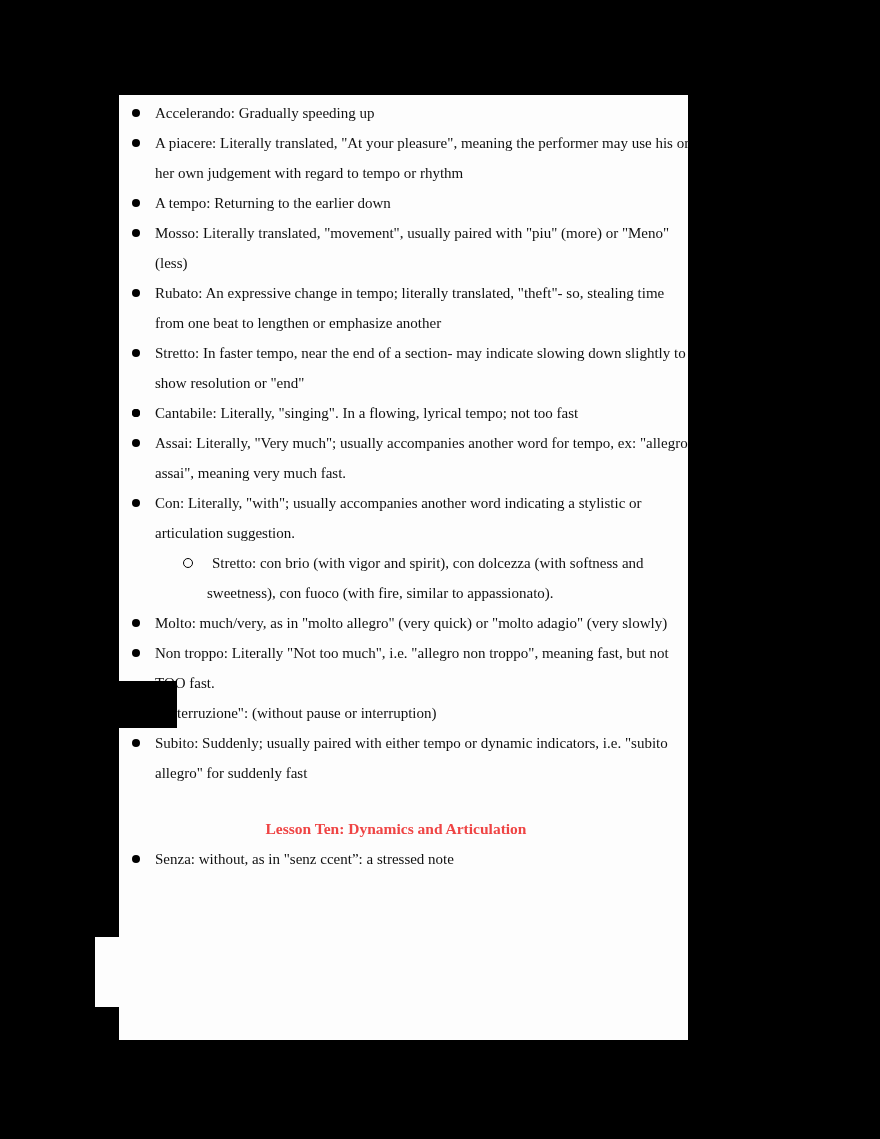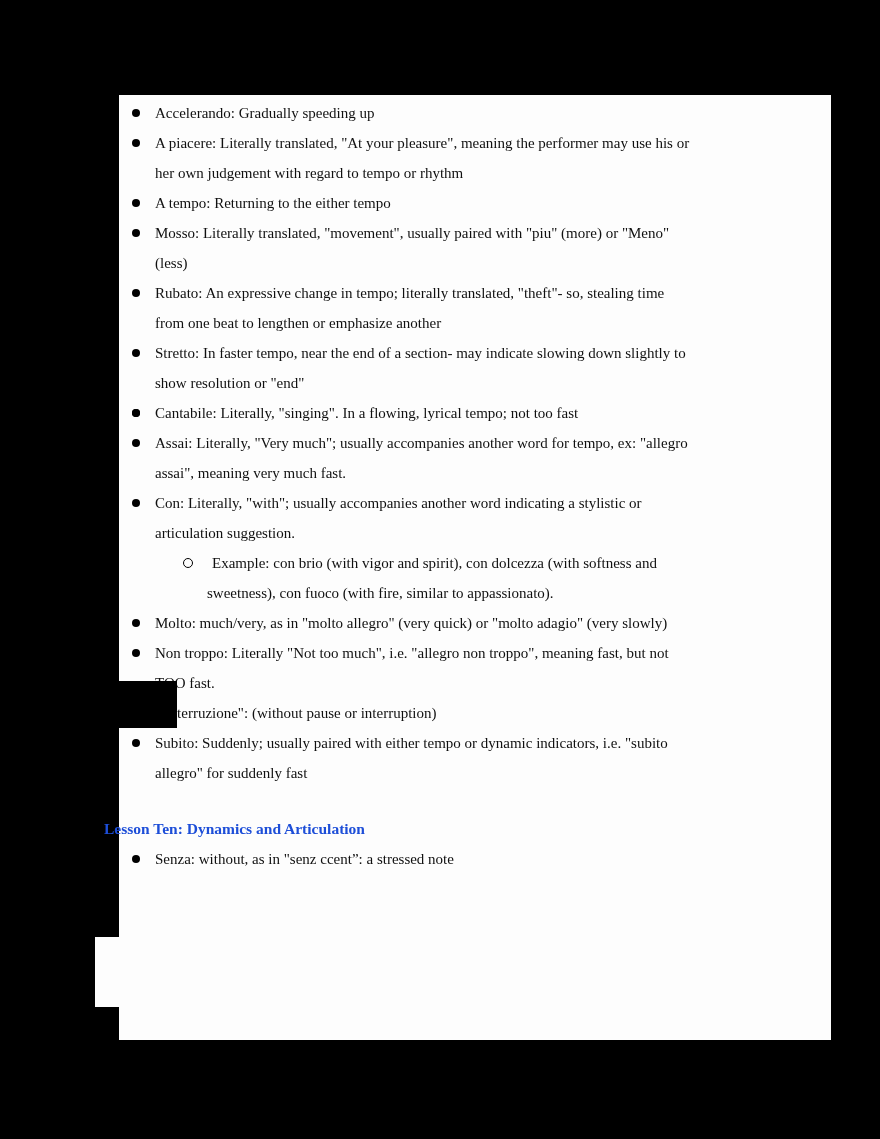--- a/index.html
+++ b/index.html
@@ -12,21 +12,21 @@
     width: 880px;
     height: 1139px;
     background: #000000;
     overflow: hidden;
     font-family: "Liberation Serif", "DejaVu Serif", serif;
   }
   .page {
     position: absolute;
     left: 119px;
     top: 95px;
-    width: 712px;
+    width: 569px;
     height: 945px;
     background: #fdfdfd;
     box-sizing: border-box;
     padding-top: 3px;
     z-index: 1;
   }
   
   .heading-extension {
     position: absolute;
     left: 95px;
@@ -83,47 +83,48 @@
     background: transparent;
   }
   .spacer {
     height: 26px;
   }
   .row.heading {
     margin-left: -15px;
     padding-left: 0;
     font-weight: bold;
     font-size: 15.5px;
-    color: #1d4ed8;
+    color: #ef4444;
+    text-align: center;
   }
 </style>
 </head>
 <body>
 
 <div class="canvas">
   <div class="heading-extension"></div>
   <div class="page">
     <div class="content">
         <div class="row bullet"><span class="dot"></span><span class="txt">Accelerando: Gradually speeding up</span></div>
         <div class="row bullet"><span class="dot"></span><span class="txt">A piacere: Literally translated, "At your pleasure", meaning the performer may use his or
 her own judgement with regard to tempo or rhythm</span></div>
-        <div class="row bullet"><span class="dot"></span><span class="txt">A tempo: Returning to the either tempo</span></div>
+        <div class="row bullet"><span class="dot"></span><span class="txt">A tempo: Returning to the earlier down</span></div>
         <div class="row bullet"><span class="dot"></span><span class="txt">Mosso: Literally translated, "movement", usually paired with "piu" (more) or "Meno"
 (less)</span></div>
         <div class="row bullet"><span class="dot"></span><span class="txt">Rubato: An expressive change in tempo; literally translated, "theft"- so, stealing time
 from one beat to lengthen or emphasize another</span></div>
         <div class="row bullet"><span class="dot"></span><span class="txt">Stretto: In faster tempo, near the end of a section- may indicate slowing down slightly to
 show resolution or "end"</span></div>
         <div class="row bullet"><span class="dot"></span></div>
         <div class="row bullet"><span class="dot"></span><span class="txt">Cantabile: Literally, "singing". In a flowing, lyrical tempo; not too fast</span></div>
         <div class="row bullet"><span class="dot"></span><span class="txt">Assai: Literally, "Very much"; usually accompanies another word for tempo, ex: "allegro
 assai", meaning very much fast.</span></div>
         <div class="row bullet"><span class="dot"></span><span class="txt">Con: Literally, "with"; usually accompanies another word indicating a stylistic or
 articulation suggestion.</span></div>
-        <div class="row sub"><span class="circle"></span><span class="txt">Example: con brio (with vigor and spirit), con dolcezza (with softness and
+        <div class="row sub"><span class="circle"></span><span class="txt">Stretto: con brio (with vigor and spirit), con dolcezza (with softness and
 sweetness), con fuoco (with fire, similar to appassionato).</span></div>
         <div class="row bullet"><span class="dot"></span><span class="txt">Molto: much/very, as in "molto allegro" (very quick) or "molto adagio" (very slowly)</span></div>
         <div class="row bullet"><span class="dot"></span><span class="txt">Non troppo: Literally "Not too much", i.e. "allegro non troppo", meaning fast, but not
 TOO fast.</span></div>
         <div class="row bullet"><span class="dot"></span><span class="txt">e interruzione": (without pause or interruption)</span></div>
         <div class="row bullet"><span class="dot"></span><span class="txt">Subito: Suddenly; usually paired with either tempo or dynamic indicators, i.e. "subito
 allegro" for suddenly fast</span></div>
         <div class="spacer"></div>
         <div class="row heading"><span class="txt">Lesson Ten: Dynamics and Articulation</span></div>
         <div class="row bullet"><span class="dot"></span><span class="txt">Senza: without, as in "senz ccent”: a stressed note</span></div>

